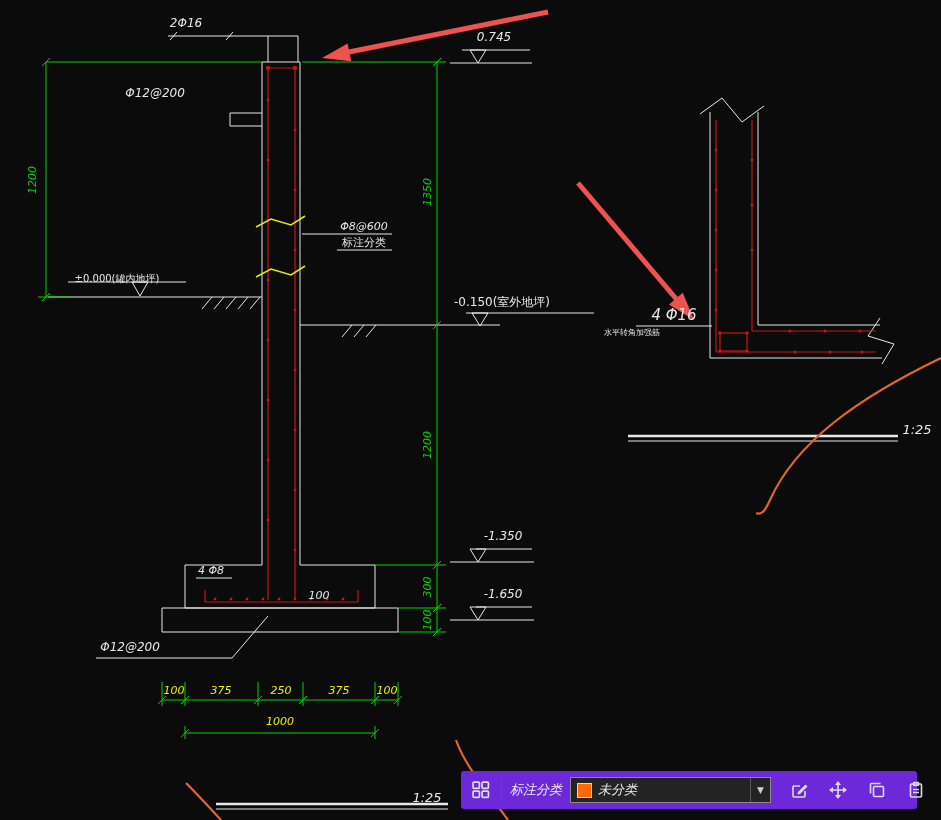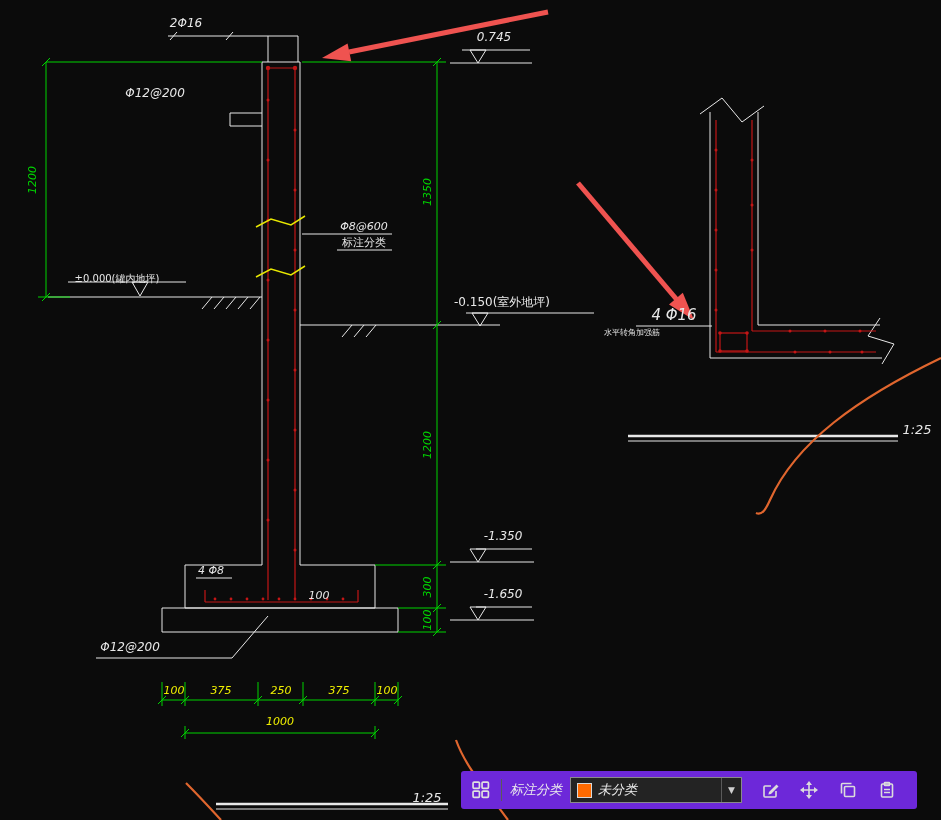--- a/index.html
+++ b/index.html
@@ -14,21 +14,21 @@
   .t-num{font-style:italic;}
   .title{font-size:20px;letter-spacing:2px;font-style:normal;}
   .title2{font-size:19px;letter-spacing:2px;font-style:normal;}
   
   .toolbar{position:absolute;left:461px;top:771px;width:456px;height:38px;background:#6d28d9;
            border-radius:3px;display:flex;align-items:center;padding:0 8px;box-sizing:border-box;gap:8px;font-style:italic;}
   .tb-btn{background:transparent;border:none;padding:3px;display:flex;align-items:center;cursor:pointer;}
   .tb-sep{width:1px;height:22px;background:#5a5a5a;flex:none;}
   .tb-label{color:#ececec;font-size:13px;flex:none;}
   .tb-select{display:flex;align-items:center;gap:6px;background:#232323;border:1px solid #8a8a8a;
-             height:26px;padding:0 0 0 6px;width:172px;box-sizing:border-box;cursor:pointer;flex:none;}
+             height:26px;padding:0 0 0 6px;width:201px;box-sizing:border-box;cursor:pointer;flex:none;}
   .swatch{width:13px;height:13px;background:#ff6a00;border:1px solid #d8d8d8;flex:none;}
   .tb-value{color:#ececec;font-size:13px;flex:1;}
   .caret{color:#cfcfcf;font-size:9px;border-left:1px solid #5a5a5a;padding:0 6px;align-self:stretch;
          display:flex;align-items:center;}
   .tb-icons{display:flex;gap:15px;margin-left:8px;align-items:center;}
   .icon-btn{background:transparent;border:none;padding:2px;display:flex;cursor:pointer;}
 </style>
 </head>
 <body>
 

